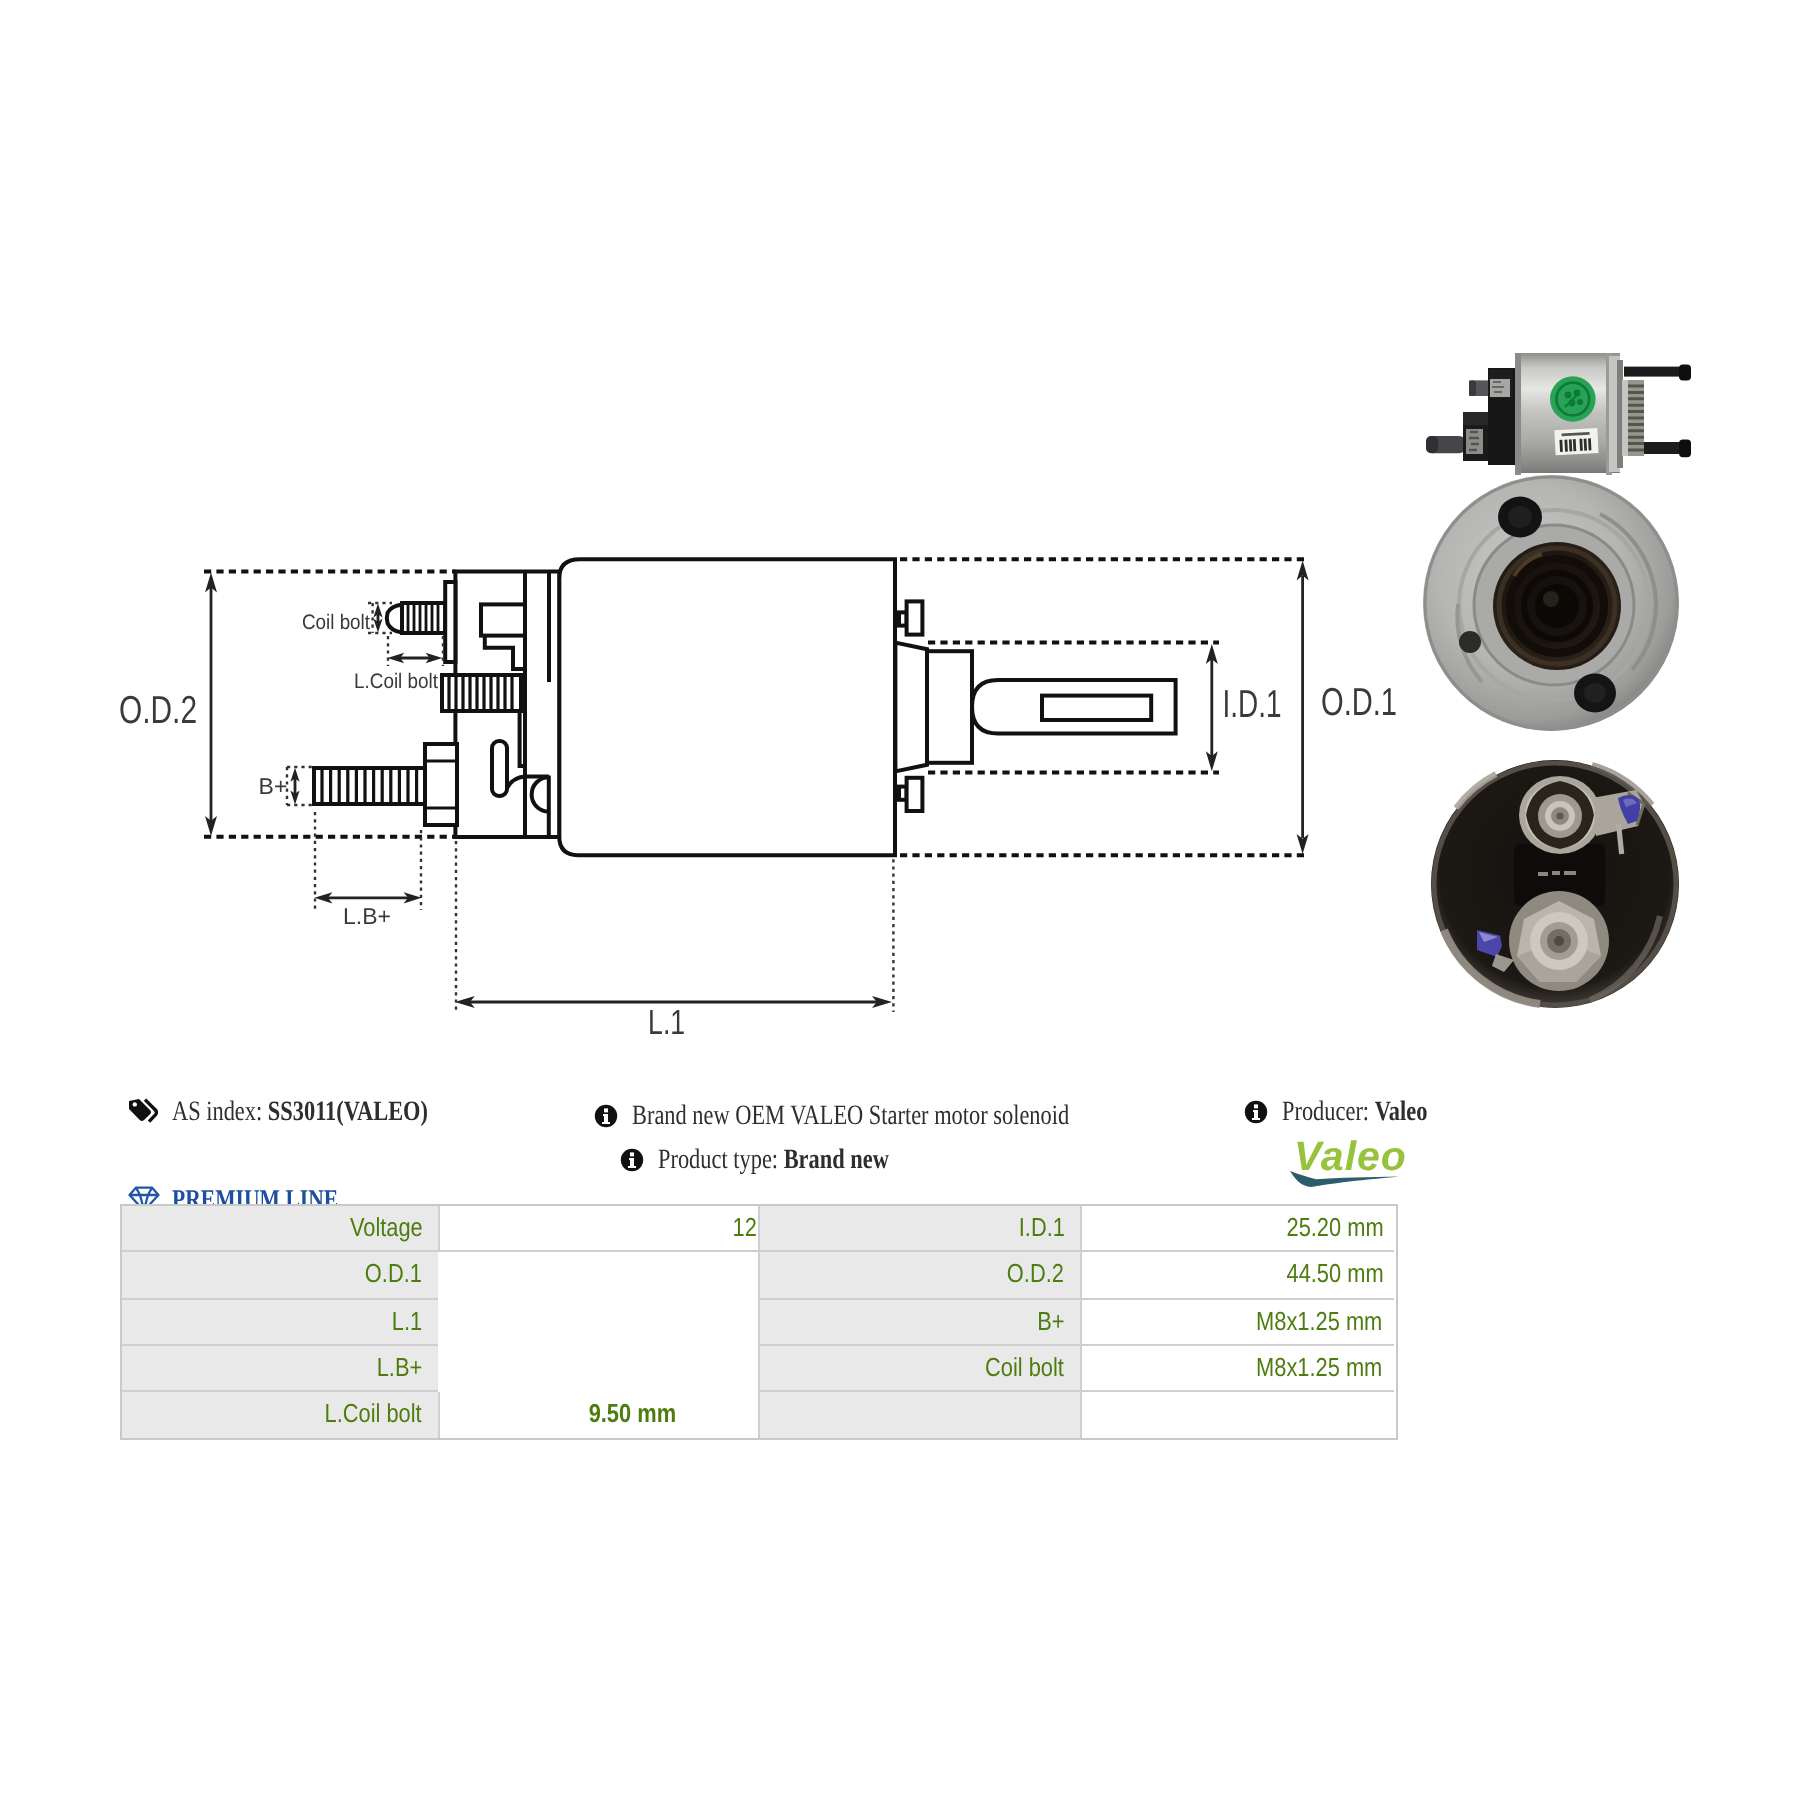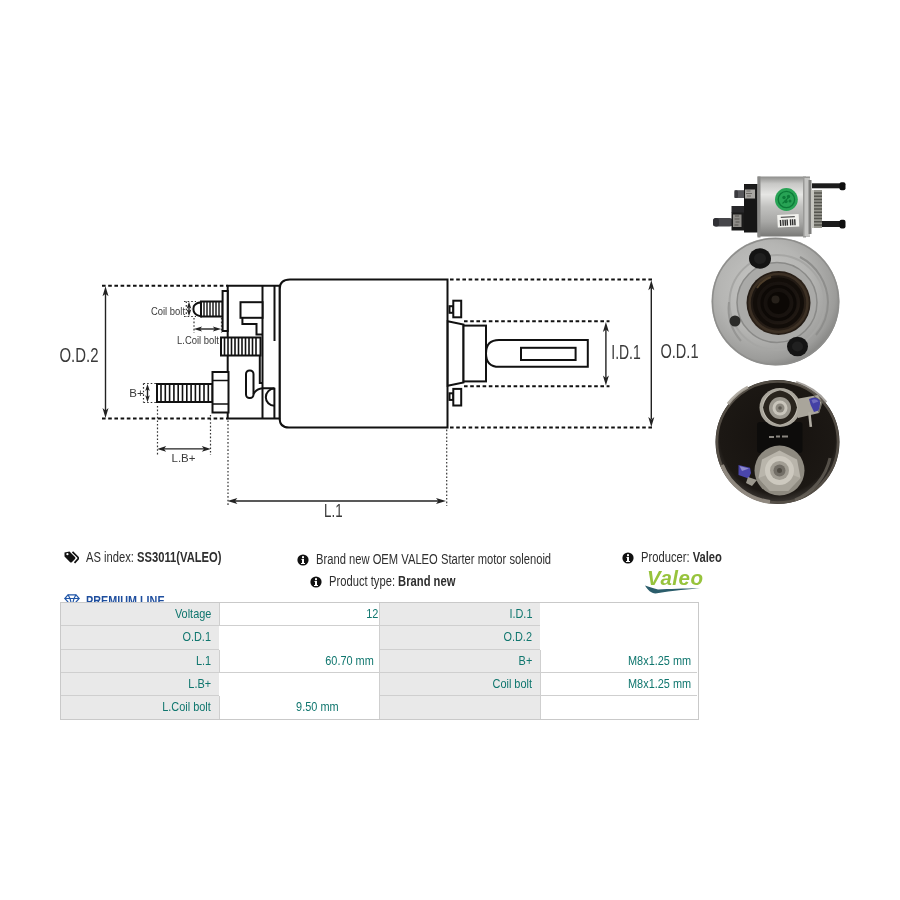--- a/index.html
+++ b/index.html
@@ -1,25 +1,25 @@
 <!DOCTYPE html>
 <html><head>
 <meta charset="utf-8">
 <style>
   html,body{margin:0;padding:0;background:#fff;}
   body{width:900px;height:900px;position:relative;font-family:"Liberation Sans",sans-serif;overflow:hidden;}
   .abs{position:absolute;}
   
-  .inforow{position:absolute;height:16px;font-size:14px;color:#2e2e2e;white-space:nowrap;}
+  .inforow{position:absolute;height:16px;font-size:14px;color:#2e2e2e;white-space:nowrap;font-family:Liberation Serif, serif;}
   .ct{display:inline-block;transform:scaleX(0.8);transform-origin:0 50%;}
   .b{font-weight:bold;}
   .blue{color:#1e4e9e;font-weight:bold;}
   
   #spec{position:absolute;left:59.8px;top:602px;width:639px;height:117.5px;border:1px solid #c9c9c9;box-sizing:border-box;}
-  .cell{position:absolute;box-sizing:border-box;font-size:13px;color:#0f766e;text-align:right;line-height:22.6px;height:23.3px;overflow:hidden;}
+  .cell{position:absolute;box-sizing:border-box;font-size:13px;color:#4d7c0f;text-align:right;line-height:22.6px;height:23.3px;overflow:hidden;}
   .cell span{display:inline-block;transform:scaleX(0.84);transform-origin:100% 50%;white-space:pre;}
   .lab{background:#e9e9e9;}
   .val{background:#ffffff;}
 </style>
 </head>
 <body>
 
 <svg class="abs" style="left:0;top:0" width="900" height="900" viewBox="0 0 900 900">
 <g fill="none" stroke="#111" stroke-width="2">
 
@@ -301,26 +301,27 @@
 
 <svg class="abs" style="left:636px;top:564px" width="75" height="35" viewBox="0 0 75 35">
   <text x="11" y="21" font-size="20.5" font-weight="bold" font-style="italic" fill="#97c33c" font-family="'Liberation Sans',sans-serif" letter-spacing="0.5">Valeo</text>
   <path d="M9,21.5 C12,26.5 15,29 19.5,29.5 C36,26.5 56,25 64,24.2 C48,24.4 33,24.8 22,25.6 C17,24.2 13,23 9,21.5 Z" fill="#2b5d6b"></path>
 </svg>
 
 <div id="spec">
     <div class="cell lab" style="left: 0px; top: 0px; width: 158.5px; padding-right: 8px; border-bottom: 1px solid rgb(207, 207, 207);"><span>Voltage</span></div>
     <div class="cell val" style="left: 158.5px; top: 0px; width: 175px; padding-right: 6px; border-bottom: 1px solid rgb(207, 207, 207); border-left: 1px solid rgb(207, 207, 207);"><span>12 V</span></div>
     <div class="cell lab" style="left: 318.7px; top: 0px; width: 160.8px; padding-right: 8px; border-bottom: 1px solid rgb(207, 207, 207); border-left: 1px solid rgb(207, 207, 207);"><span>I.D.1</span></div>
+    <div class="cell val" style="left: 479.5px; top: 0px; width: 157.1px; padding-right: 6px; border-bottom: 1px solid rgb(207, 207, 207); border-left: 1px solid rgb(207, 207, 207);"><span>25.20 mm</span></div>
     <div class="cell lab" style="left: 0px; top: 23.3px; width: 158.5px; padding-right: 8px; border-bottom: 1px solid rgb(207, 207, 207);"><span>O.D.1</span></div>
     <div class="cell lab" style="left: 318.7px; top: 23.3px; width: 160.8px; padding-right: 8px; border-bottom: 1px solid rgb(207, 207, 207); border-left: 1px solid rgb(207, 207, 207);"><span>O.D.2</span></div>
+    <div class="cell val" style="left: 479.5px; top: 23.3px; width: 157.1px; padding-right: 6px; border-bottom: 1px solid rgb(207, 207, 207); border-left: 1px solid rgb(207, 207, 207);"><span>44.50 mm</span></div>
     <div class="cell lab" style="left: 0px; top: 46.6px; width: 158.5px; padding-right: 8px; border-bottom: 1px solid rgb(207, 207, 207);"><span>L.1</span></div>
-    <div class="cell val" style="left: 158.5px; top: 46.6px; width: 160.2px; padding-right: 6px; border-bottom: 1px solid rgb(207, 207, 207); border-left: 1px solid rgb(207, 207, 207);"><span>60.70 mm</span></div>
     <div class="cell lab" style="left: 318.7px; top: 46.6px; width: 160.8px; padding-right: 8px; border-bottom: 1px solid rgb(207, 207, 207); border-left: 1px solid rgb(207, 207, 207);"><span>B+</span></div>
     <div class="cell val" style="left: 479.5px; top: 46.6px; width: 157.1px; padding-right: 6px; border-bottom: 1px solid rgb(207, 207, 207); border-left: 1px solid rgb(207, 207, 207);"><span>M8x1.25 mm</span></div>
     <div class="cell lab" style="left: 0px; top: 69.9px; width: 158.5px; padding-right: 8px; border-bottom: 1px solid rgb(207, 207, 207);"><span>L.B+</span></div>
     <div class="cell lab" style="left: 318.7px; top: 69.9px; width: 160.8px; padding-right: 8px; border-bottom: 1px solid rgb(207, 207, 207); border-left: 1px solid rgb(207, 207, 207);"><span>Coil bolt</span></div>
     <div class="cell val" style="left: 479.5px; top: 69.9px; width: 157.1px; padding-right: 6px; border-bottom: 1px solid rgb(207, 207, 207); border-left: 1px solid rgb(207, 207, 207);"><span>M8x1.25 mm</span></div>
     <div class="cell lab" style="left: 0px; top: 93.2px; width: 158.5px; padding-right: 8px;"><span>L.Coil bolt</span></div>
-    <div class="cell val" style="left: 158.5px; top: 93.2px; width: 137px; padding-right: 18px; border-left: 1px solid rgb(207, 207, 207);"><span>9.50 mm</span></div>
+    <div class="cell val" style="left: 158.5px; top: 93.2px; width: 137px; padding-right: 18px; border-left: 1px solid rgb(207, 207, 207); font-weight: bold;"><span>9.50 mm</span></div>
     <div class="cell lab" style="left: 318.7px; top: 93.2px; width: 160.8px; padding-right: 8px; border-left: 1px solid rgb(207, 207, 207);"><span></span></div>
     <div class="cell val" style="left: 479.5px; top: 93.2px; width: 157.1px; padding-right: 6px; border-left: 1px solid rgb(207, 207, 207);"><span></span></div>
   </div>
 
 </body></html>

